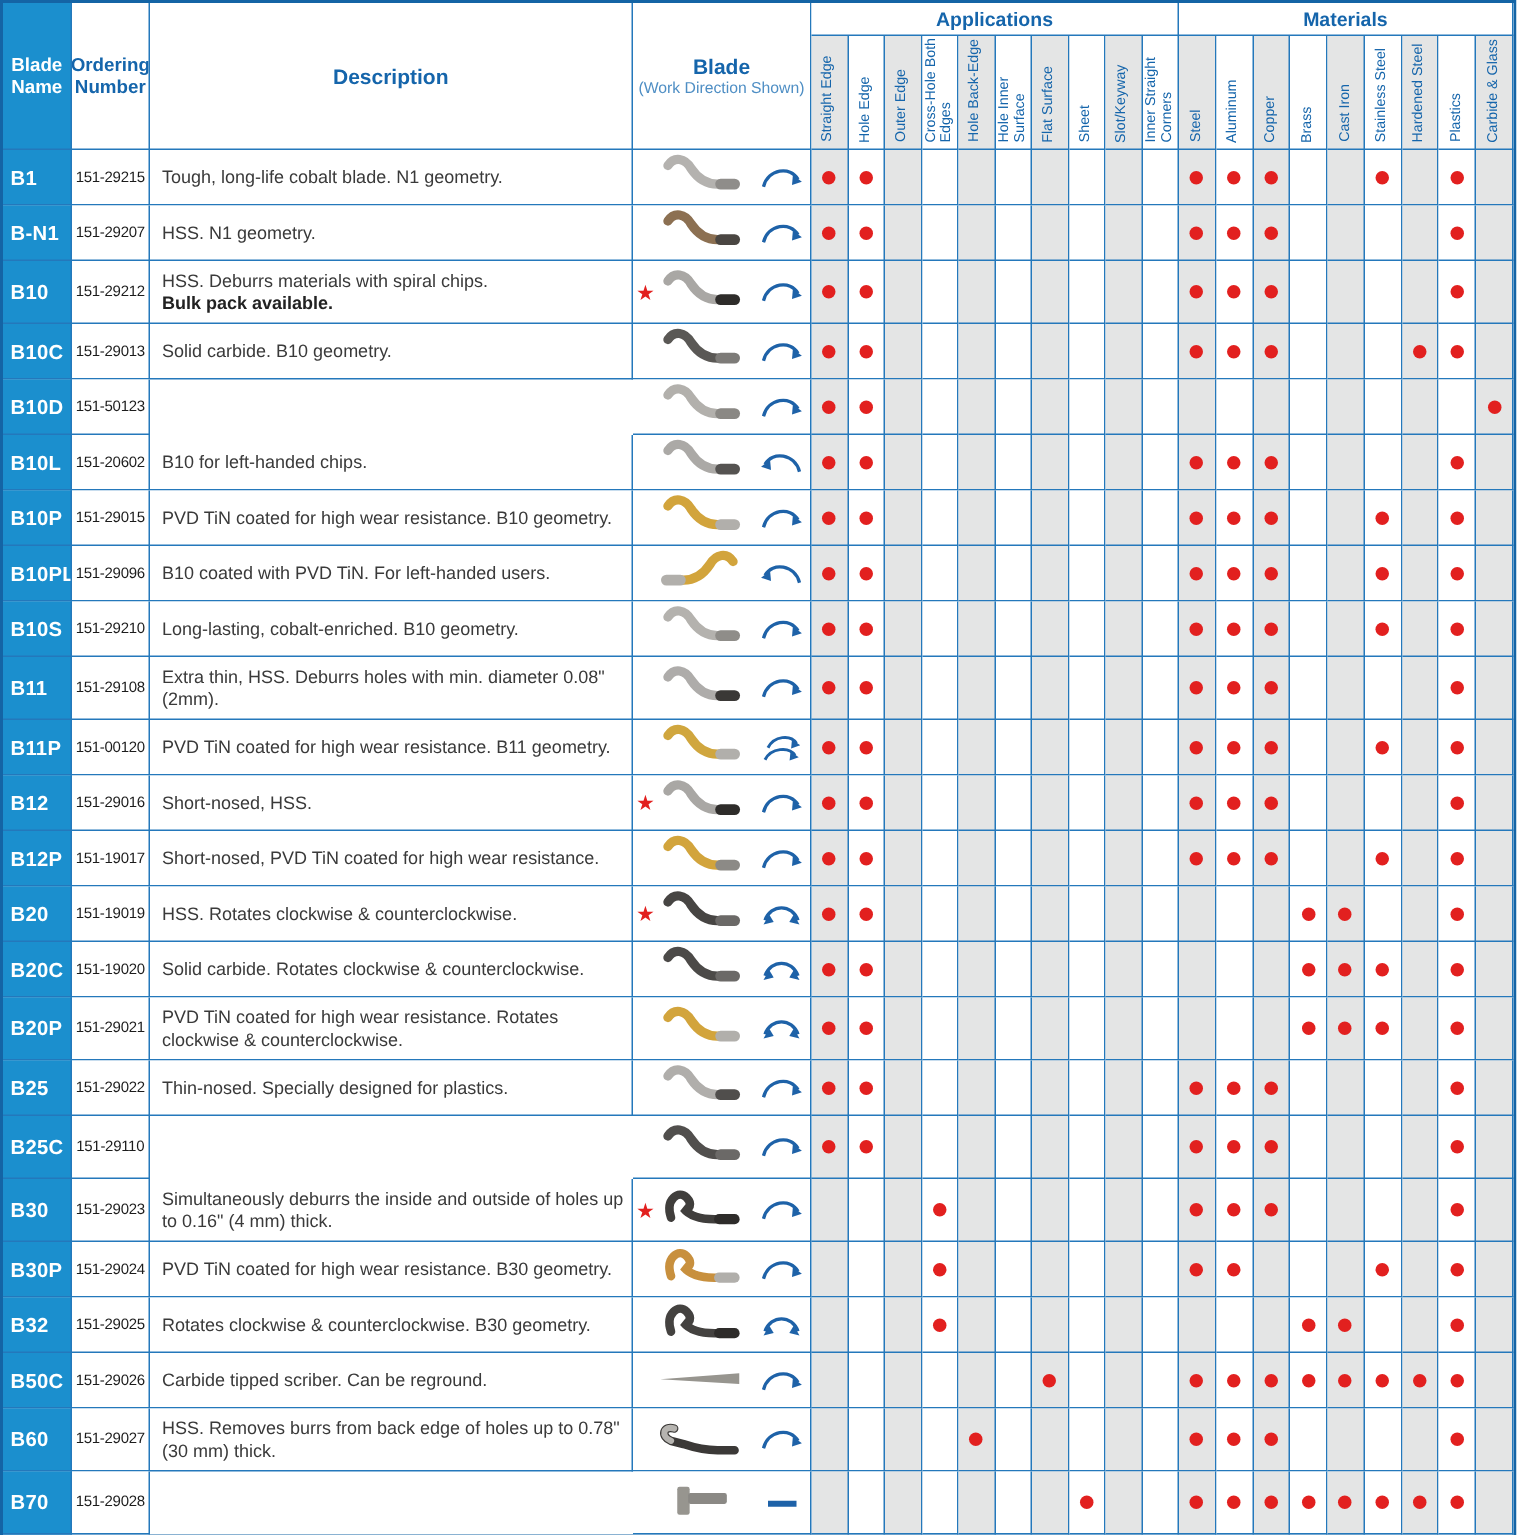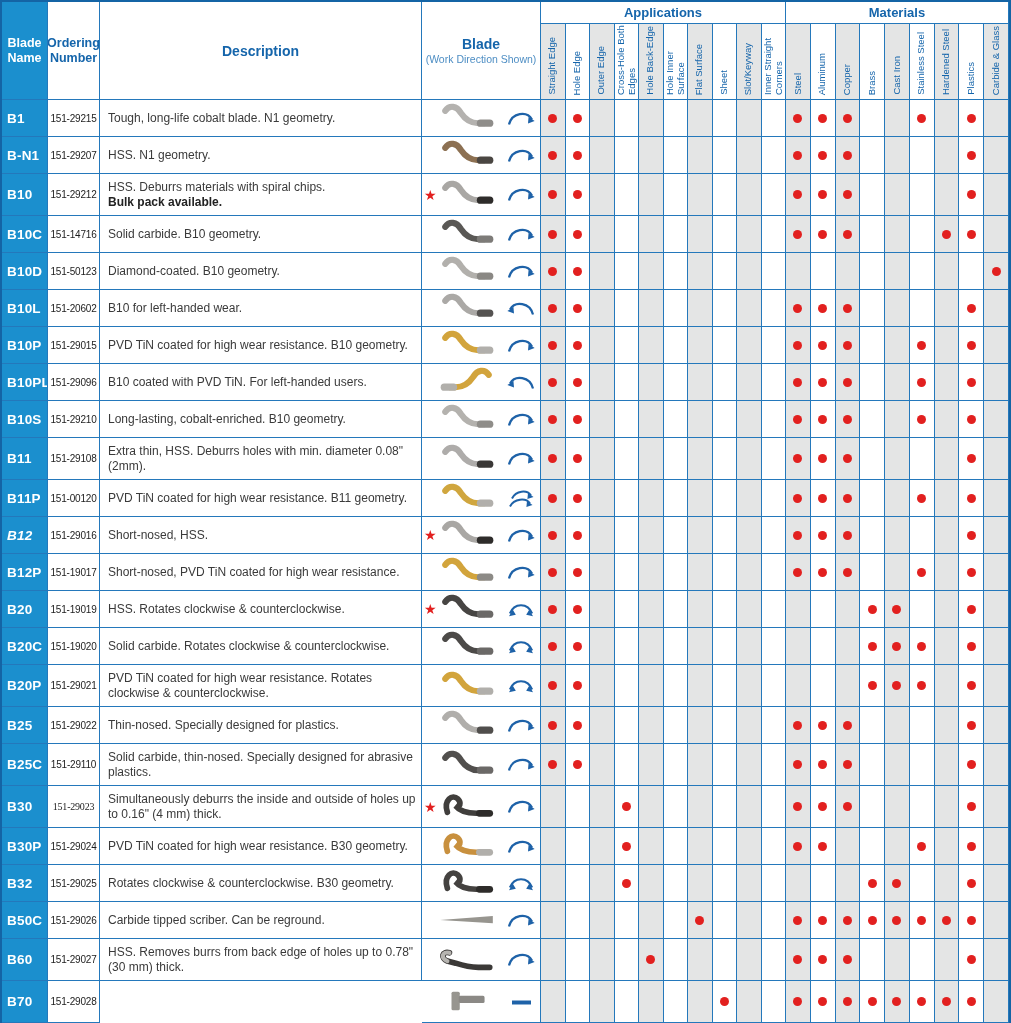--- a/index.html
+++ b/index.html
@@ -265,21 +265,21 @@
     <div class="c mx" style="grid-area: 5 / 20;"></div>
     <div class="c mx shade" style="grid-area: 5 / 21;"></div>
     <div class="c mx" style="grid-area: 5 / 22;">
       <span class="dot"></span>
     </div>
     <div class="c mx shade" style="grid-area: 5 / 23;"></div>
     <div class="c namec" style="grid-area: 6 / 1;">
       <span>B10C</span>
     </div>
     <div class="c orderc" style="grid-area: 6 / 2;">
-      <span>151-14716</span>
+      <span>151-29013</span>
     </div>
     <div class="c descc" style="grid-area: 6 / 3;">
       <span class="d1">Solid carbide. B10 geometry.</span>
     </div>
     <div class="c bladec" style="grid-area: 6 / 4;">
       <span class="bwrap"><svg width="62" height="27" viewBox="0 0 60 26">
           <g>
             <path d="M9,8 C13,2 20,3 24,10 C28,16 33,20 41,20 L46,20" fill="none" stroke="#5a5855" stroke-width="6" stroke-linecap="round"></path>
             <path d="M43,20 L52,20" fill="none" stroke="#7d7b78" stroke-width="7" stroke-linecap="round"></path>
           </g>
@@ -320,23 +320,20 @@
     </div>
     <div class="c mx" style="grid-area: 6 / 22;">
       <span class="dot"></span>
     </div>
     <div class="c mx shade" style="grid-area: 6 / 23;"></div>
     <div class="c namec" style="grid-area: 7 / 1;">
       <span>B10D</span>
     </div>
     <div class="c orderc" style="grid-area: 7 / 2;">
       <span>151-50123</span>
-    </div>
-    <div class="c descc" style="grid-area: 7 / 3;">
-      <span class="d1">Diamond-coated. B10 geometry.</span>
     </div>
     <div class="c bladec" style="grid-area: 7 / 4;">
       <span class="bwrap"><svg width="62" height="27" viewBox="0 0 60 26">
           <g>
             <path d="M9,8 C13,2 20,3 24,10 C28,16 33,20 41,20 L46,20" fill="none" stroke="#b2b0ac" stroke-width="6" stroke-linecap="round"></path>
             <path d="M43,20 L52,20" fill="none" stroke="#8a8884" stroke-width="7" stroke-linecap="round"></path>
           </g>
         </svg></span>
       <svg width="34" height="23" viewBox="0 0 34 22">
         <path d="M5,17 C8,5 23,3 28,12" fill="none" stroke="#1e62a8" stroke-width="2.2"></path>
@@ -368,21 +365,21 @@
     <div class="c mx shade" style="grid-area: 7 / 23;">
       <span class="dot"></span>
     </div>
     <div class="c namec" style="grid-area: 8 / 1;">
       <span>B10L</span>
     </div>
     <div class="c orderc" style="grid-area: 8 / 2;">
       <span>151-20602</span>
     </div>
     <div class="c descc" style="grid-area: 8 / 3;">
-      <span class="d1">B10 for left-handed wear.</span>
+      <span class="d1">B10 for left-handed chips.</span>
     </div>
     <div class="c bladec" style="grid-area: 8 / 4;">
       <span class="bwrap"><svg width="62" height="27" viewBox="0 0 60 26">
           <g>
             <path d="M9,8 C13,2 20,3 24,10 C28,16 33,20 41,20 L46,20" fill="none" stroke="#aba9a6" stroke-width="6" stroke-linecap="round"></path>
             <path d="M43,20 L52,20" fill="none" stroke="#555351" stroke-width="7" stroke-linecap="round"></path>
           </g>
         </svg></span>
       <svg width="34" height="23" viewBox="0 0 34 22">
         <path d="M29,17 C26,5 11,3 6,12" fill="none" stroke="#1e62a8" stroke-width="2.2"></path>
@@ -683,21 +680,21 @@
     <div class="c mx" style="grid-area: 13 / 18;"></div>
     <div class="c mx shade" style="grid-area: 13 / 19;"></div>
     <div class="c mx" style="grid-area: 13 / 20;">
       <span class="dot"></span>
     </div>
     <div class="c mx shade" style="grid-area: 13 / 21;"></div>
     <div class="c mx" style="grid-area: 13 / 22;">
       <span class="dot"></span>
     </div>
     <div class="c mx shade" style="grid-area: 13 / 23;"></div>
-    <div class="c namec" style="grid-area: 14 / 1; font-style: italic;">
+    <div class="c namec" style="grid-area: 14 / 1;">
       <span>B12</span>
     </div>
     <div class="c orderc" style="grid-area: 14 / 2;">
       <span>151-29016</span>
     </div>
     <div class="c descc" style="grid-area: 14 / 3;">
       <span class="d1">Short-nosed, HSS.</span>
     </div>
     <div class="c bladec" style="grid-area: 14 / 4;">
       <span class="star">★</span>
@@ -1006,23 +1003,20 @@
     <div class="c mx" style="grid-area: 19 / 22;">
       <span class="dot"></span>
     </div>
     <div class="c mx shade" style="grid-area: 19 / 23;"></div>
     <div class="c namec" style="grid-area: 20 / 1;">
       <span>B25C</span>
     </div>
     <div class="c orderc" style="grid-area: 20 / 2;">
       <span>151-29110</span>
     </div>
-    <div class="c descc" style="grid-area: 20 / 3;">
-      <span class="d1">Solid carbide, thin-nosed. Specially designed for abrasive plastics.</span>
-    </div>
     <div class="c bladec" style="grid-area: 20 / 4;">
       <span class="bwrap"><svg width="62" height="27" viewBox="0 0 60 26">
           <g>
             <path d="M9,8 C13,2 20,3 24,10 C28,16 33,20 41,20 L46,20" fill="none" stroke="#514f4d" stroke-width="6" stroke-linecap="round"></path>
             <path d="M43,20 L52,20" fill="none" stroke="#6b6967" stroke-width="7" stroke-linecap="round"></path>
           </g>
         </svg></span>
       <svg width="34" height="23" viewBox="0 0 34 22">
         <path d="M5,17 C8,5 23,3 28,12" fill="none" stroke="#1e62a8" stroke-width="2.2"></path>
         <polygon points="24.6,9.2 30.6,13.6 24,15.9" fill="#1e62a8"></polygon>
@@ -1055,21 +1049,21 @@
     <div class="c mx shade" style="grid-area: 20 / 19;"></div>
     <div class="c mx" style="grid-area: 20 / 20;"></div>
     <div class="c mx shade" style="grid-area: 20 / 21;"></div>
     <div class="c mx" style="grid-area: 20 / 22;">
       <span class="dot"></span>
     </div>
     <div class="c mx shade" style="grid-area: 20 / 23;"></div>
     <div class="c namec" style="grid-area: 21 / 1;">
       <span>B30</span>
     </div>
-    <div class="c orderc" style="grid-area: 21 / 2; font-family: Liberation Serif, serif;">
+    <div class="c orderc" style="grid-area: 21 / 2;">
       <span>151-29023</span>
     </div>
     <div class="c descc" style="grid-area: 21 / 3;">
       <span class="d1">Simultaneously deburrs the inside and outside of holes up to 0.16" (4 mm) thick.</span>
     </div>
     <div class="c bladec" style="grid-area: 21 / 4;">
       <span class="star">★</span>
       <span class="bwrap"><svg width="62" height="27" viewBox="0 0 60 26">
           <g>
             <path d="M11,20 C7,8 16,2 21,7 C25,11 23,16 19,14 C23,19 31,21 39,21 L45,21" fill="none" stroke="#403e3c" stroke-width="5.5" stroke-linecap="round"></path>

